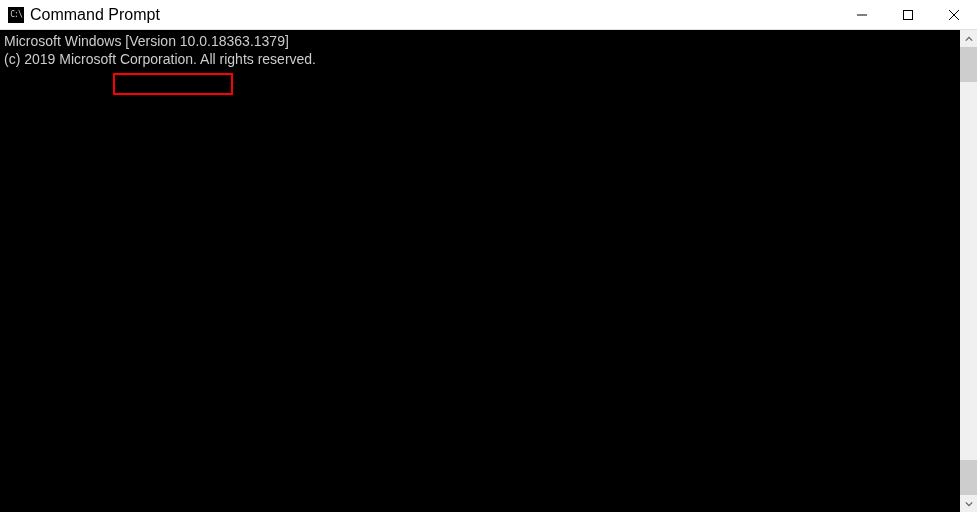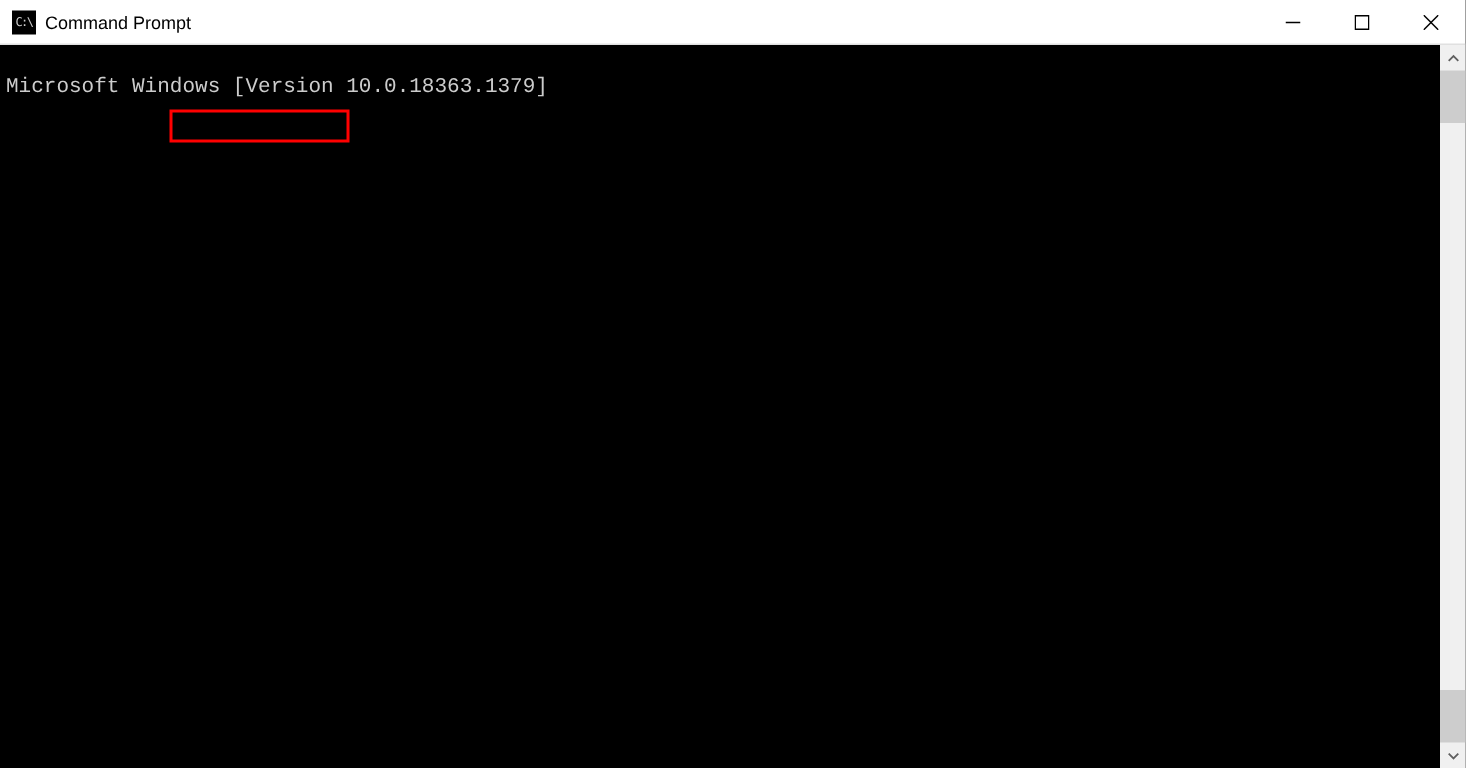--- a/index.html
+++ b/index.html
@@ -34,21 +34,21 @@
       justify-content: center;
     }
     .titlebar-icon-inner {
       color: #ccc;
       font-size: 8px;
       font-family: monospace;
       line-height: 1;
       letter-spacing: -1px;
     }
     .titlebar-text {
-      font-size: 12px;
+      font-size: 16px;
       color: #000;
       flex: 1;
     }
     .window-controls {
       display: flex;
       height: 100%;
     }
     .window-control {
       width: 46px;
       height: 100%;
@@ -63,24 +63,24 @@
     }
     .terminal-container {
       position: relative;
       height: calc(100% - 30px);
       display: flex;
     }
     .terminal {
       flex: 1;
       background: #000000;
       color: #cccccc;
-      font-family: Liberation Mono, monospace;
+      font-family: Liberation Sans, sans-serif;
       font-size: 14px;
       line-height: 1.3;
-      padding: 19px 4px;
+      padding: 2px 4px;
       overflow: hidden;
       white-space: pre;
       position: relative;
     }
     .terminal-line {
       display: block;
     }
     .prompt-line {
       position: relative;
       display: inline;
@@ -150,21 +150,21 @@
     <div class="window-control close">
       <svg viewBox="0 0 10 10">
           <line x1="0" y1="0" x2="10" y2="10" stroke="#000" stroke-width="1"></line>
           <line x1="10" y1="0" x2="0" y2="10" stroke="#000" stroke-width="1"></line>
         </svg>
     </div>
   </div>
 </div>
 
 <div class="terminal-container">
-  <div class="terminal"><span class="terminal-line">Microsoft Windows [Version 10.0.18363.1379]</span><span class="terminal-line"></span>
+  <div class="terminal"><span class="terminal-line">Microsoft Windows [Version 10.0.18363.1379]</span><span class="terminal-line">(c) 2019 Microsoft Corporation. All rights reserved.</span><span class="terminal-line"></span>
     <div class="highlight-box" id="highlight-box" style="left: 113px; top: 43px; width: 120px; height: 22px;"></div>
   </div>
   <div class="scrollbar">
     <div class="scrollbar-button">
       <svg viewBox="0 0 10 10">
           <path d="M1 7 L5 3 L9 7" fill="none" stroke="#606060" stroke-width="1.5"></path>
         </svg>
     </div>
     <div class="scrollbar-track">
       <div class="scrollbar-thumb top"></div>

